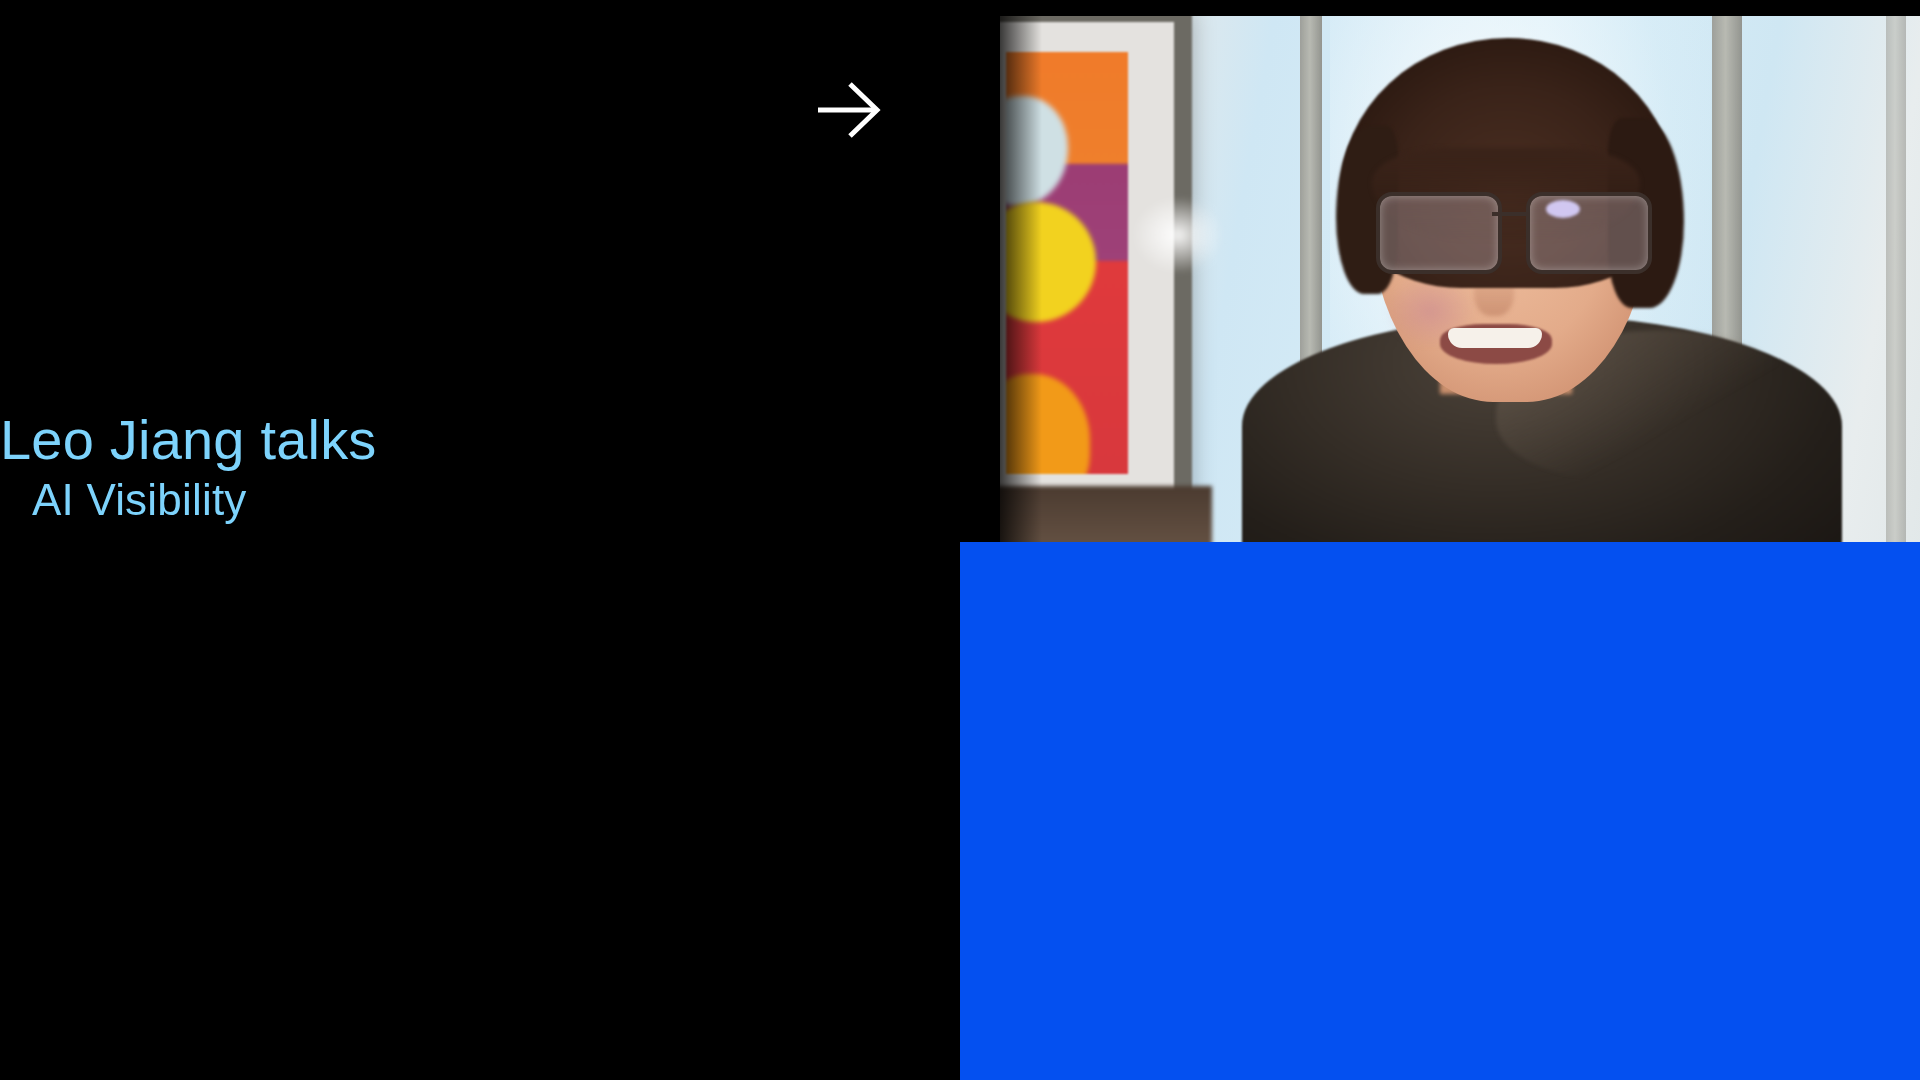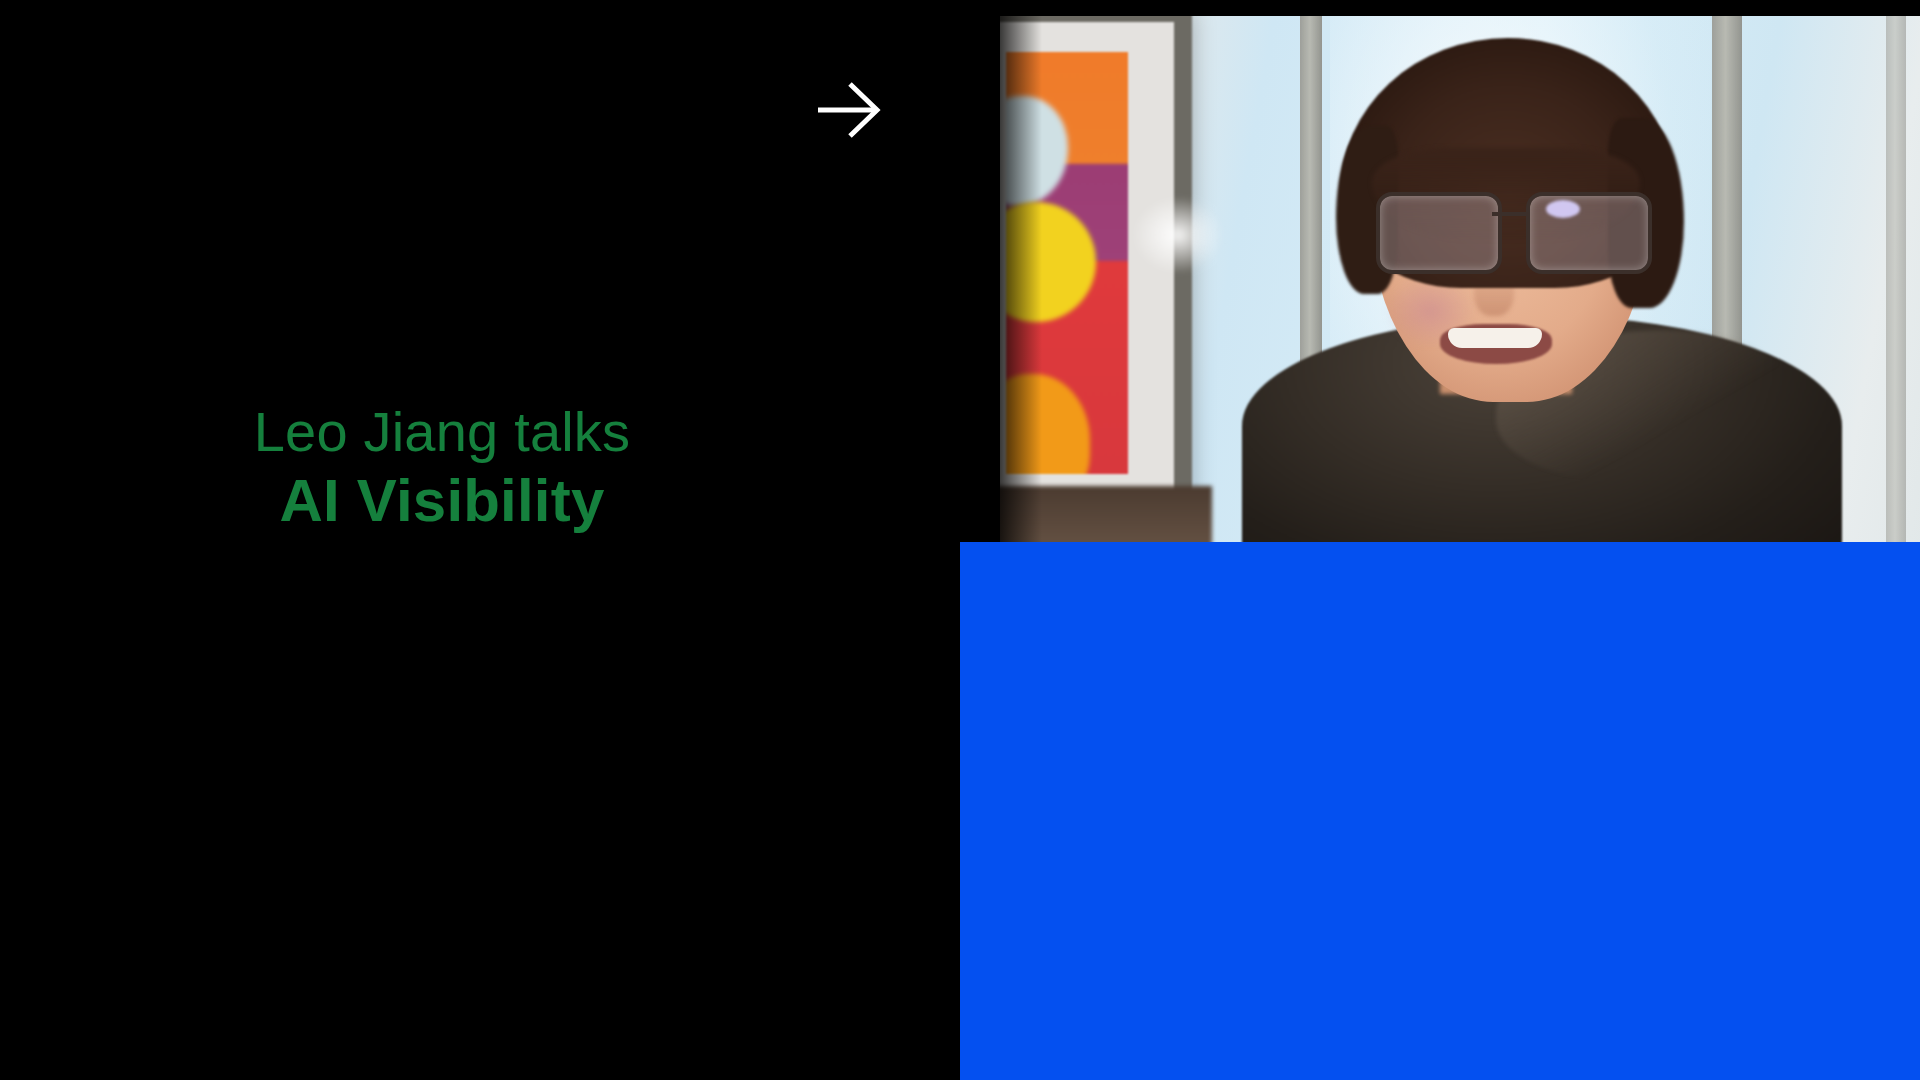--- a/index.html
+++ b/index.html
@@ -44,40 +44,41 @@
   }
   .arrow-button svg {
     display: block;
     width: 100%;
     height: 100%;
   }
 
   .headline {
     position: absolute;
     left: 0;
-    top: 378px;
+    top: 386px;
     width: 884px;
-    text-align: center;
-    color: #15803d;
+    text-align: left;
+    color: #7dd3fc;
     line-height: 1.18;
     -webkit-font-smoothing: antialiased;
   }
   .headline .line1 {
     display: block;
     font-size: 56px;
     font-weight: 300;
     letter-spacing: 0.2px;
     white-space: nowrap;
   }
   .headline .line2 {
     display: block;
-    font-size: 60px;
-    font-weight: 700;
+    font-size: 44px;
+    font-weight: 400;
     letter-spacing: 0.2px;
     white-space: nowrap;
+    margin-left: 32px;
   }
 
   
   .media-column {
     position: absolute;
     left: 960px;
     top: 0;
     width: 960px;
     height: 1080px;
     background: #000000;

